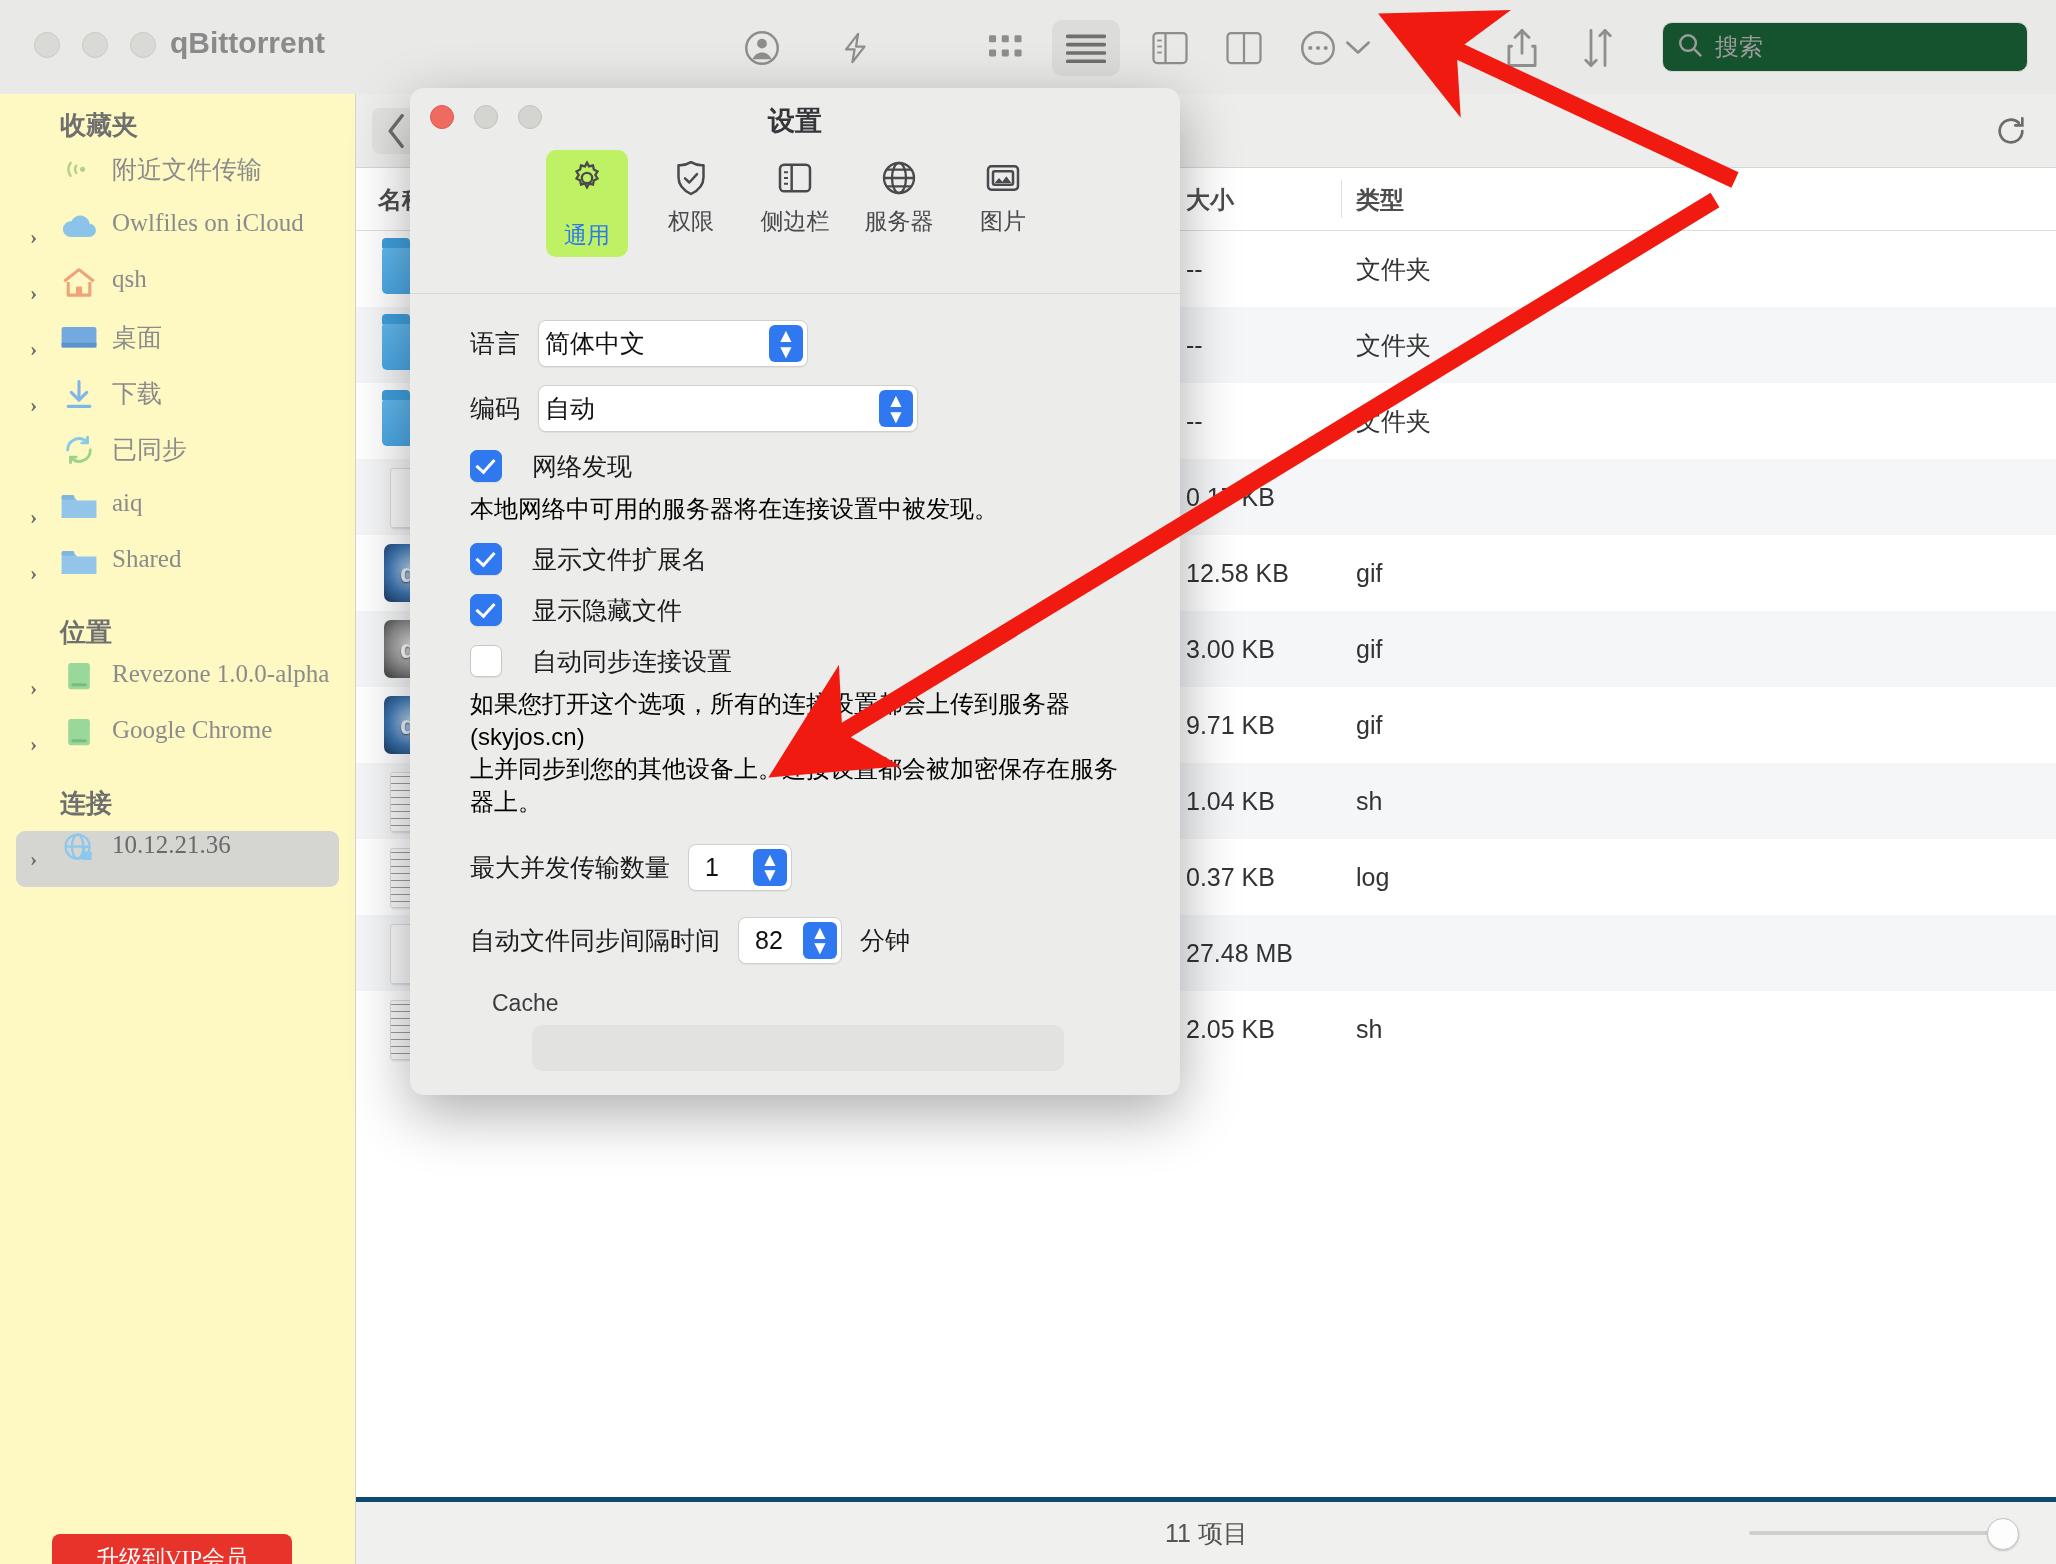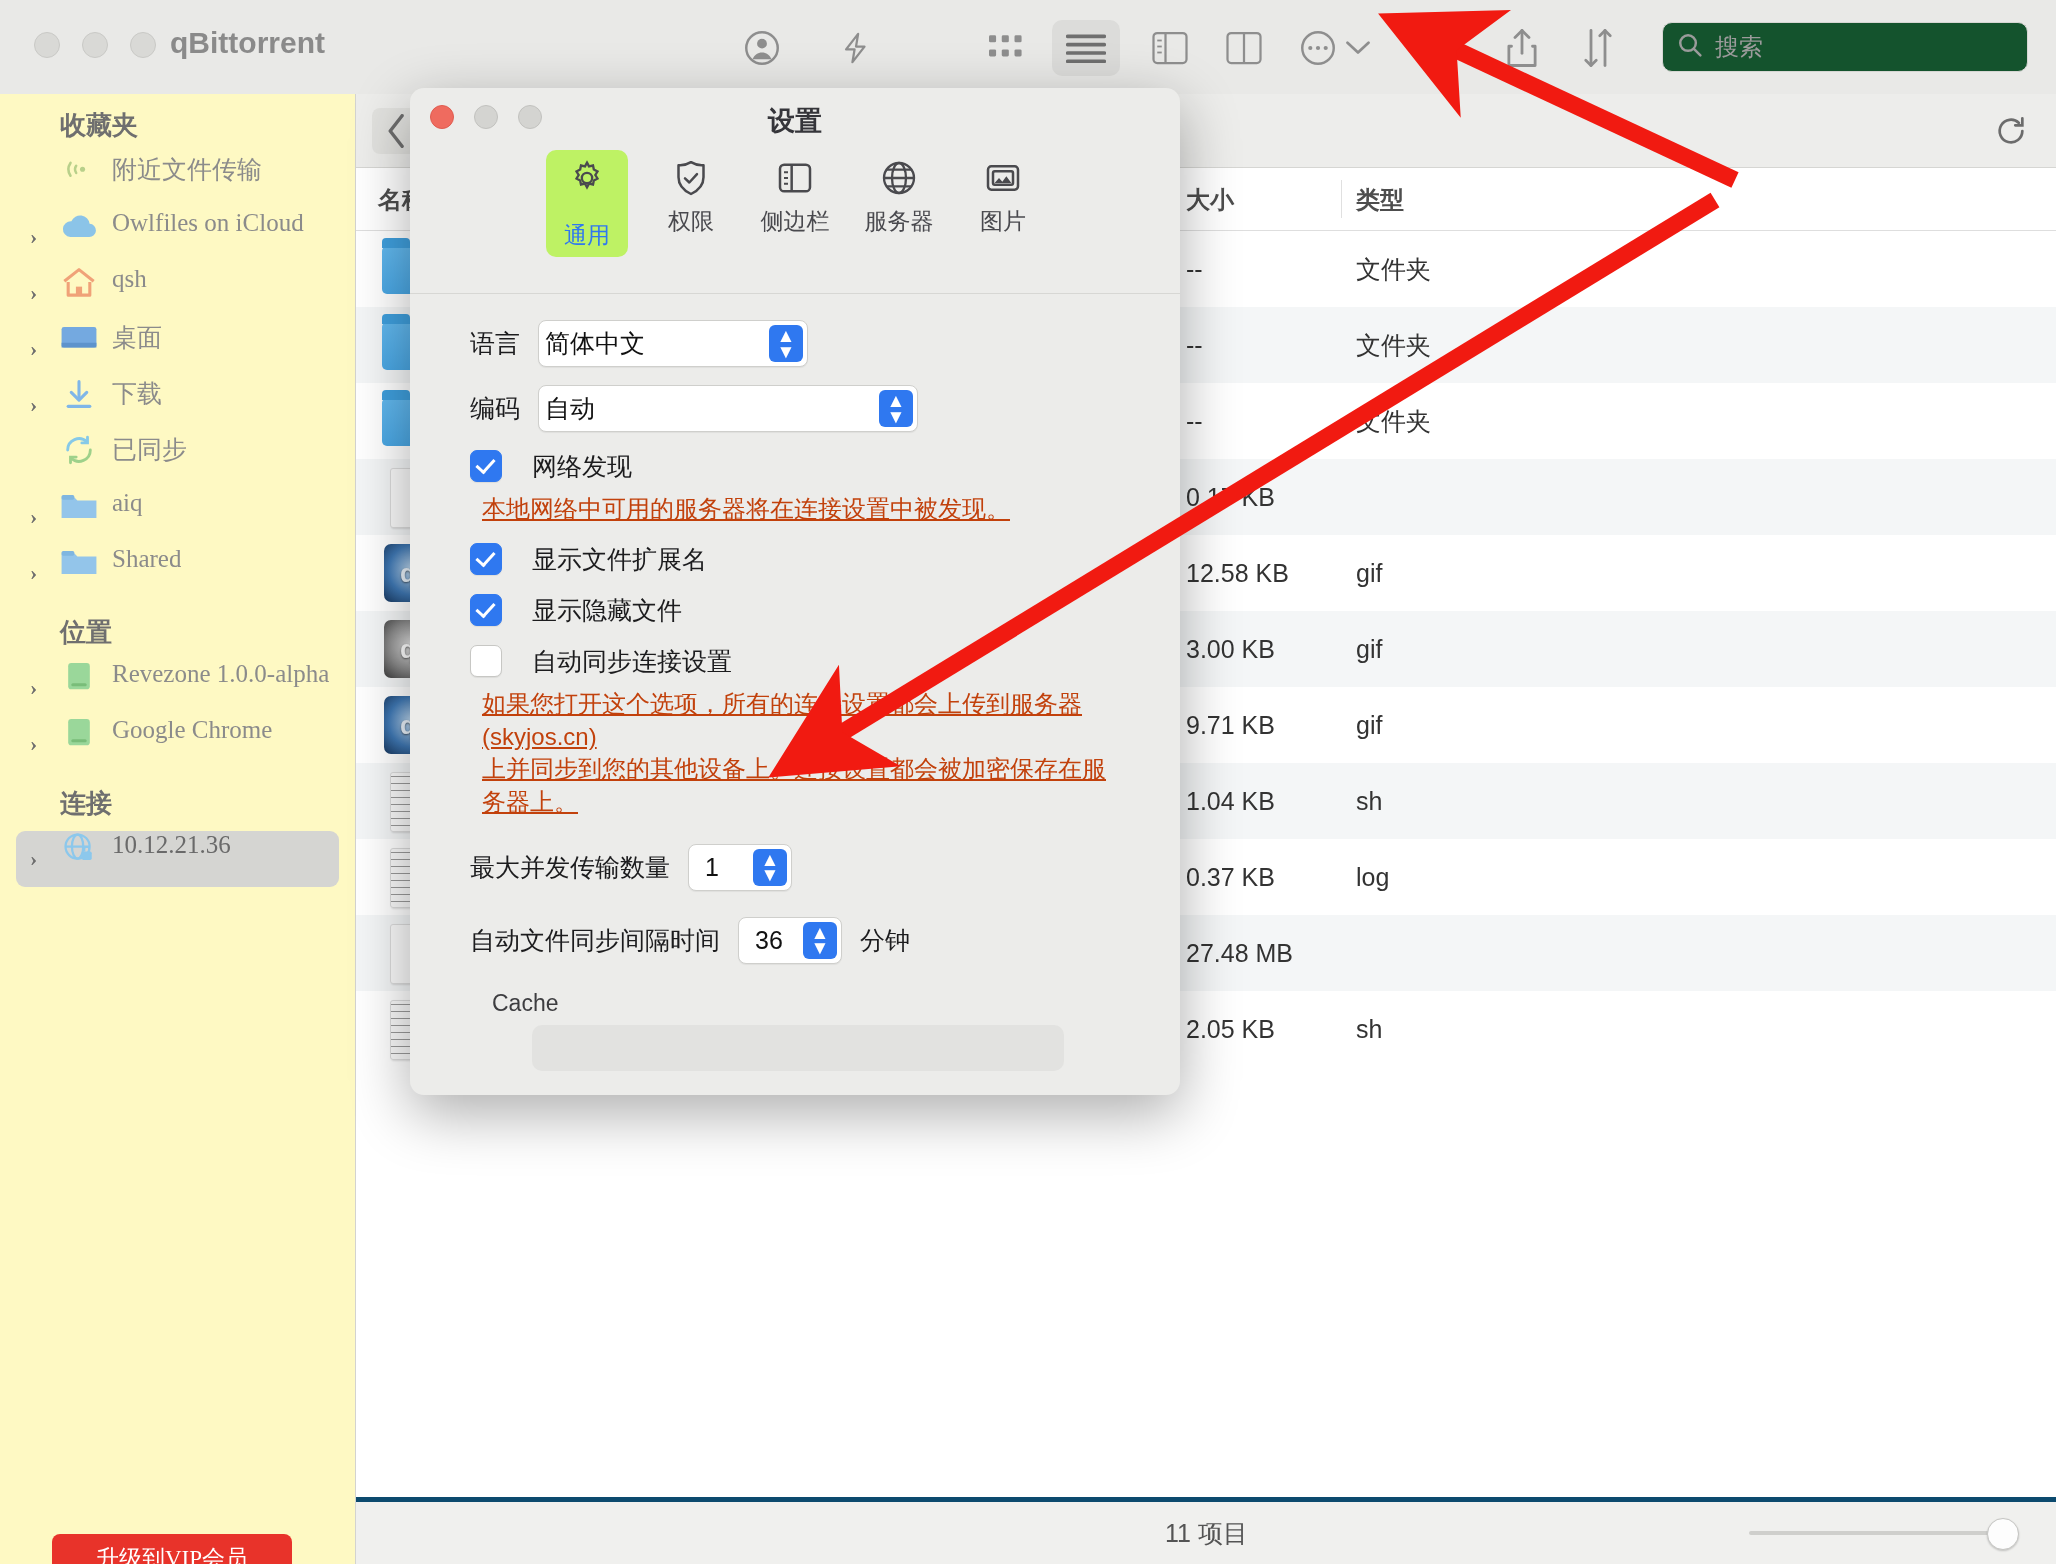--- a/index.html
+++ b/index.html
@@ -94,21 +94,21 @@
   .fselect{height:45px;background:#fff;border:1px solid #cfcfcc;border-radius:8px;display:flex;align-items:center;position:relative;box-shadow:0 1px 1px rgba(0,0,0,.06);}
   .fselect .val{font-size:25px;color:#111;padding:0 6px;white-space:nowrap;}
   .stepper{position:absolute;right:4px;top:4px;width:34px;height:37px;border-radius:6px;background:#2f78f0;display:flex;flex-direction:column;align-items:center;justify-content:center;color:#fff;line-height:0.8;font-size:19px;}
   .stepper span{display:block;}
 
   .cbrow{display:flex;align-items:flex-start;margin:18px 0 0;gap:12px;}
   .cb{width:30px;height:30px;border-radius:7px;border:1px solid #c7c7c4;background:#fff;margin-right:18px;flex:0 0 auto;position:relative;box-shadow:0 1px 1px rgba(0,0,0,.07);}
   .cb.on{background:#2f78f0;border-color:#2f78f0;}
   .cb.on:after{content:"";position:absolute;left:9px;top:4px;width:8px;height:15px;border:solid #fff;border-width:0 3px 3px 0;transform:rotate(42deg);}
   .cbtxt{font-size:25px;color:#1c1c1e;}
-  .hint{font-size:24px;color:#c2410c;margin:10px 12px 0;line-height:1.35;text-decoration:underline;}
+  .hint{font-size:24px;color:#000000;margin:10px 0 0;line-height:1.35;}
 
   .numrow{display:flex;align-items:center;margin-top:26px;}
   .numbox{height:45px;min-width:60px;background:#fff;border:1px solid #cfcfcc;border-radius:8px;display:flex;align-items:center;position:relative;padding-right:42px;box-shadow:0 1px 1px rgba(0,0,0,.06);}
   .numbox .nv{font-size:25px;color:#111;padding-left:16px;}
   .unit{font-size:25px;color:#1c1c1e;margin-left:18px;}
 
   .cachehdr{font-size:23px;color:#3d3d40;margin:26px 0 8px 22px;}
   .cachebox{background:#e2e2e0;border-radius:10px;padding:22px 0 24px;width:532px;margin-left:62px;}
 
   
@@ -635,21 +635,21 @@
           <span class="stepper">
               <span>▲</span>
               <span>▼</span>
             </span>
         </span>
       </div>
 
       <div class="numrow">
         <span class="flabel">自动文件同步间隔时间</span>
         <span class="numbox">
-          <span class="nv">36</span>
+          <span class="nv">82</span>
           <span class="stepper">
               <span>▲</span>
               <span>▼</span>
             </span>
         </span>
         <span class="unit">分钟</span>
       </div>
 
       <div class="cachehdr">Cache</div>
       <div class="cachebox">

